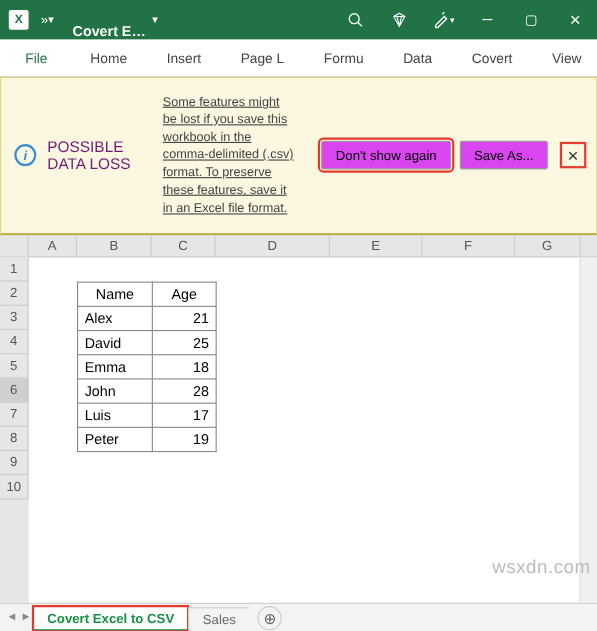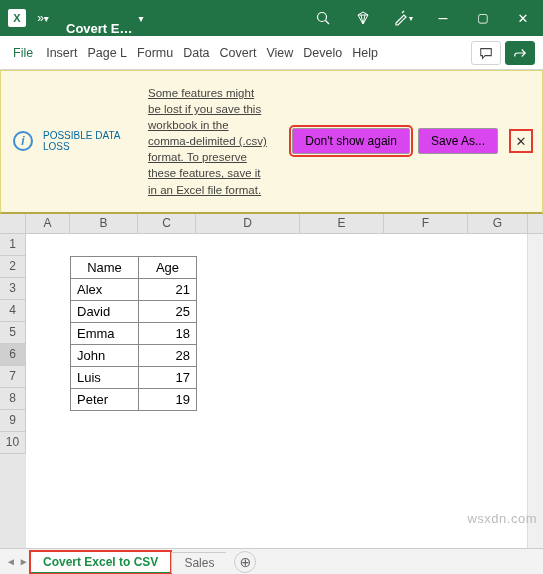--- a/index.html
+++ b/index.html
@@ -13,31 +13,31 @@
 .titlebar .chev { font-size: 10px; }
 .titlebar .doc-title { font-weight: 600; margin-left: 6px; white-space: nowrap; overflow: hidden; text-overflow: ellipsis; max-width: 90px; margin-top: 20px; }
 .titlebar .spacer { flex: 1; }
 .titlebar .tb-right { display: flex; align-items: center; }
 .titlebar .tb-ico { width: 40px; height: 36px; display: flex; align-items: center; justify-content: center; color: #fff; font-size: 14px; }
 .titlebar .tb-ico.min::before { content: "–"; font-size: 16px; }
 .titlebar .tb-ico.max::before { content: "▢"; font-size: 12px; }
 .titlebar .tb-ico.close::before { content: "✕"; font-size: 13px; }
 
 
-.ribbon { background: #fff; height: 34px; display: flex; align-items: center; border-bottom: 1px solid #d4d4d4; padding: 0 8px; font-size: 12.5px; color: #444; }
+.ribbon { background: #fff; height: 34px; display: flex; align-items: center; border-bottom: 1px solid #d4d4d4; padding: 0 18px; font-size: 12.5px; color: #444; gap: 26px; }
 .ribbon .tab { padding: 0 5px; height: 100%; display: flex; align-items: center; cursor: pointer; white-space: nowrap; }
 .ribbon .tab.file { color: #217346; font-weight: 400; padding-right: 8px; }
 .ribbon .rspacer { flex: 1; }
 .ribbon .rico { width: 30px; height: 24px; border: 1px solid #d4d4d4; border-radius: 3px; display: flex; align-items: center; justify-content: center; margin-left: 4px; font-size: 12px; }
 .ribbon .rico.share { background: #217346; color: #fff; border-color: #217346; }
 
 
 .msgbar { background: #fcf7e0; border: 1px solid #e0d87e; border-bottom: 2px solid #b7aa44; margin: 0; padding: 14px 12px; display: flex; align-items: center; gap: 10px; font-size: 12px; color: #333; }
 .msgbar .info-ico { width: 20px; height: 20px; border-radius: 50%; border: 2px solid #3b8dd6; color: #3b8dd6; display: flex; align-items: center; justify-content: center; font-weight: bold; font-style: italic; font-size: 12px; flex-shrink: 0; }
-.msgbar .msg-title { font-size: 10px; color: #0369a1; width: 95px; flex-shrink: 0; }
+.msgbar .msg-title { font-size: 14px; color: #701a75; width: 95px; flex-shrink: 0; }
 .msgbar .msg-body { width: 120px; font-size: 11.5px; line-height: 1.4; text-decoration: underline; color: #444; }
 .msgbar .msg-btns { display: flex; gap: 8px; align-items: center; margin-left: auto; }
 .msgbar button { background: #d946ef; border: 1px solid #999; padding: 5px 12px; font-size: 12px; border-radius: 2px; cursor: pointer; }
 .msgbar .btn-dont { outline: 2px solid #e43b2e; outline-offset: 1px; }
 .msgbar .close-x { width: 18px; height: 18px; display: flex; align-items: center; justify-content: center; font-size: 13px; color: #333; outline: 2px solid #e43b2e; outline-offset: 1px; margin-left: 6px; cursor: pointer; }
 
 
 .gridwrap { flex: 1; display: flex; flex-direction: column; overflow: hidden; }
 .colhdrs { display: flex; background: #e6e6e6; border-bottom: 1px solid #ccc; font-size: 12px; color: #555; height: 20px; }
 .colhdrs .corner { width: 26px; border-right: 1px solid #ccc; background: #e6e6e6; }
@@ -59,21 +59,21 @@
 .scroll-v { position: absolute; right: 0; top: 0; width: 16px; bottom: 0; background: #f0f0f0; border-left: 1px solid #ddd; }
 
 
 .sheettabs { height: 26px; background: #f3f3f3; border-top: 1px solid #ccc; display: flex; align-items: center; font-size: 12px; padding-left: 30px; gap: 0; }
 .sheettabs .nav { display: flex; gap: 2px; position: absolute; left: 6px; color: #888; font-size: 10px; }
 .sheettabs .stab { padding: 3px 12px; border: 1px solid #ccc; border-bottom: none; background: #fff; position: relative; top: 1px; cursor: pointer; }
 .sheettabs .stab.active { color: #1a8f46; font-weight: 600; border-bottom: 2px solid #1a8f46; outline: 2px solid #e43b2e; outline-offset: -1px; }
 .sheettabs .stab.inactive { background: #f3f3f3; color: #666; border-right: none; }
 .sheettabs .addsheet { width: 22px; height: 22px; border: 1px solid #ccc; border-radius: 50%; display: flex; align-items: center; justify-content: center; margin-left: 8px; color: #666; font-size: 14px; cursor: pointer; }
 
-.watermark { position: absolute; right: 6px; bottom: 48px; font-size: 13px; color: #bbb; letter-spacing: 0.5px; }.cB{width:44px}.cC{width:68px}.cD{width:58px}.cE{width:104px}.cF{width:84px}.cG{width:84px}.cH{width:60px}
+.watermark { position: absolute; right: 6px; bottom: 48px; font-size: 17px; color: #bbb; letter-spacing: 0.5px; }.cB{width:44px}.cC{width:68px}.cD{width:58px}.cE{width:104px}.cF{width:84px}.cG{width:84px}.cH{width:60px}
 </style>
 </head>
 <body>
 
 <div class="titlebar">
   <div class="qat">
     <div class="app-icon">
         <span>X</span>
       </div>
     <div class="qat-btn">
@@ -104,20 +104,21 @@
         <span class="chev" style="font-size:8px">▾</span>
     </div>
     <div class="tb-ico min"></div>
     <div class="tb-ico max"></div>
     <div class="tb-ico close"></div>
   </div>
 </div>
 
 <div class="ribbon">
   <div class="tab file">File</div>
+  <div class="tab">Home</div>
   <div class="tab">Insert</div>
   <div class="tab">Page L</div>
   <div class="tab">Formu</div>
   <div class="tab">Data</div>
   <div class="tab">Covert</div>
   <div class="tab">View</div>
   <div class="tab">Develo</div>
   <div class="tab">Help</div>
   <div class="rspacer"></div>
   <div class="rico">

